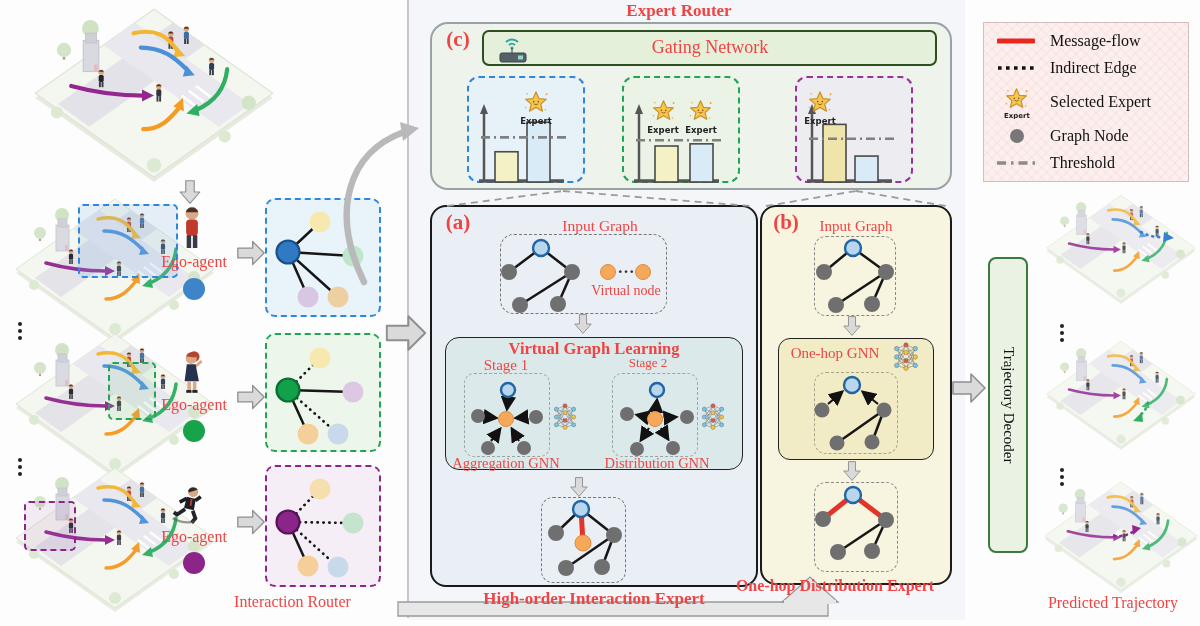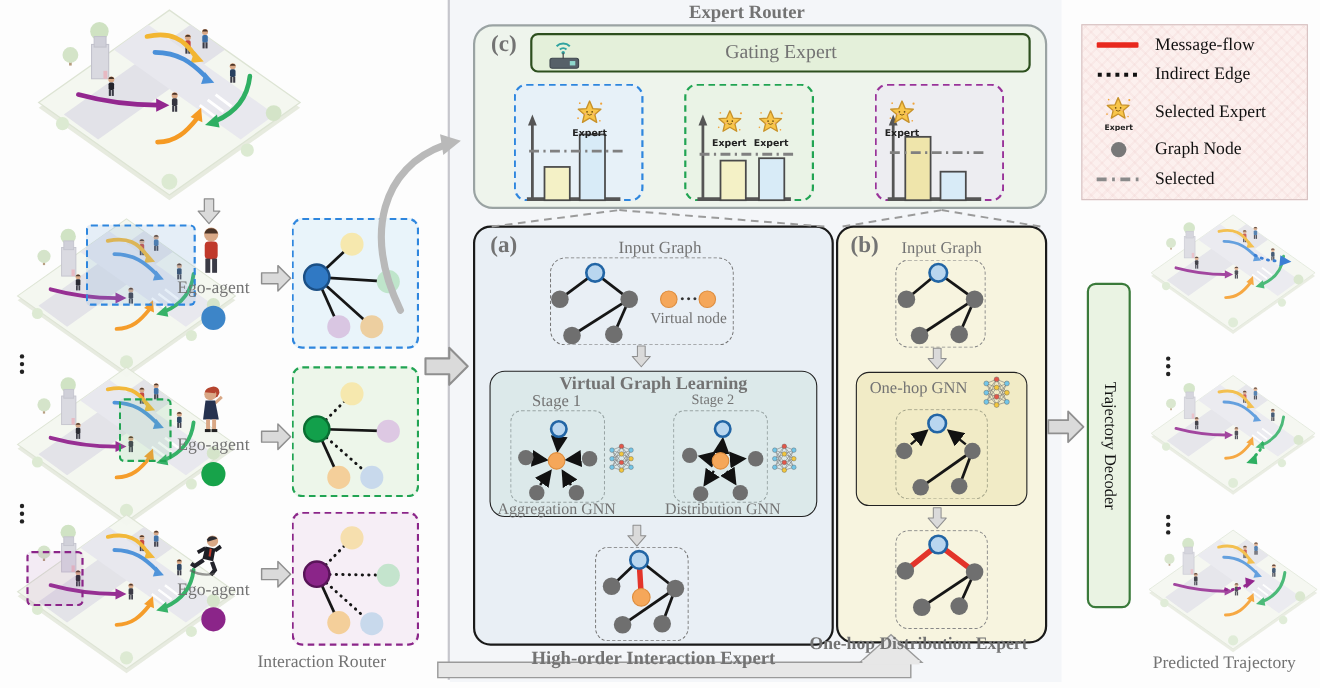--- a/index.html
+++ b/index.html
@@ -1,19 +1,19 @@
 <!DOCTYPE html>
 <html><head>
 <meta charset="utf-8">
 <style>
   html,body{margin:0;padding:0;background:#fff;}
   #canvas{position:relative;width:1200px;height:626px;background:#fdfdfd;overflow:hidden;
           font-family:"Liberation Serif","DejaVu Serif",serif;}
   .box{position:absolute;box-sizing:border-box;}
-  .lbl{position:absolute;color:#737373;text-align:center;line-height:1.15;z-index:3;}
+  .lbl{position:absolute;color:#ef4444;text-align:center;line-height:1.15;z-index:3;}
   .b{font-weight:bold;}
   #art{position:absolute;left:0;top:0;z-index:2;pointer-events:none;}
   .z1{z-index:1;} .z3{z-index:3;}
   .edge{stroke:#161616;stroke-width:2.5;}
   .edge2{stroke:#161616;stroke-width:2.2;}
   .dot-edge{stroke:#151515;stroke-width:2.7;stroke-dasharray:0.3 5.6;stroke-linecap:round;}
   .red-edge{stroke:#e3342a;stroke-width:5;stroke-linecap:round;}
   .gray-node{fill:#6f6f6f;}
   .blue-node{fill:#b9d6ef;stroke:#2265a5;stroke-width:2.4;}
   .orange-node{fill:#f5a75a;stroke:#de8d3e;stroke-width:1;}
@@ -451,21 +451,21 @@
         <use href="#sym-scene" x="1040" y="476" width="162" height="126"></use>
       </g>
     <g>
       <path d="M1114,536 Q1126,537 1134,531" stroke="#93278f" stroke-width="2.6" fill="none" stroke-dasharray="1 5" stroke-linecap="round"></path>
       <polygon points="1132,525 1141,528 1133,535" fill="#93278f"></polygon>
     </g>
   </svg>
 
   <div class="lbl b" style="left:574px;top:1px;width:210px;font-size:17px;">Expert Router</div>
   <div class="lbl b" style="left:438px;top:27px;width:40px;font-size:21px;">(c)</div>
-  <div class="lbl" style="left:560px;top:37px;width:300px;font-size:18px;">Gating Expert</div>
+  <div class="lbl" style="left:560px;top:37px;width:300px;font-size:18px;">Gating Network</div>
 
   <div class="lbl b" style="left:437px;top:210px;width:42px;font-size:21px;">(a)</div>
   <div class="lbl" style="left:530px;top:217px;width:140px;font-size:15.5px;">Input Graph</div>
   <div class="lbl" style="left:612px;top:258px;width:28px;font-size:17px;font-weight:bold;color:#333;">…</div>
   <div class="lbl" style="left:584px;top:283px;width:84px;font-size:14px;">Virtual node</div>
   <div class="lbl b" style="left:469px;top:340px;width:250px;font-size:16.5px;">Virtual Graph Learning</div>
   <div class="lbl" style="left:470px;top:357px;width:72px;font-size:15px;">Stage 1</div>
   <div class="lbl" style="left:612px;top:356px;width:72px;font-size:13px;font-family:Liberation Serif, serif;">Stage 2</div>
   <div class="lbl" style="left:443px;top:455px;width:126px;font-size:14.5px;">Aggregation GNN</div>
   <div class="lbl" style="left:593px;top:455px;width:128px;font-size:14.5px;">Distribution GNN</div>
@@ -519,17 +519,17 @@
           </svg>
       </span>
         <span>Graph Node</span>
     </div>
     <div class="lrow">
       <span class="lsw">
         <svg width="44" height="12">
             <line x1="2" y1="6" x2="42" y2="6" stroke="#8a8a8a" stroke-width="3.4" stroke-dasharray="9 5 2.5 5"></line>
           </svg>
       </span>
-        <span>Selected</span>
+        <span>Threshold</span>
     </div>
   </div>
 
 </div>
 
 </body></html>

